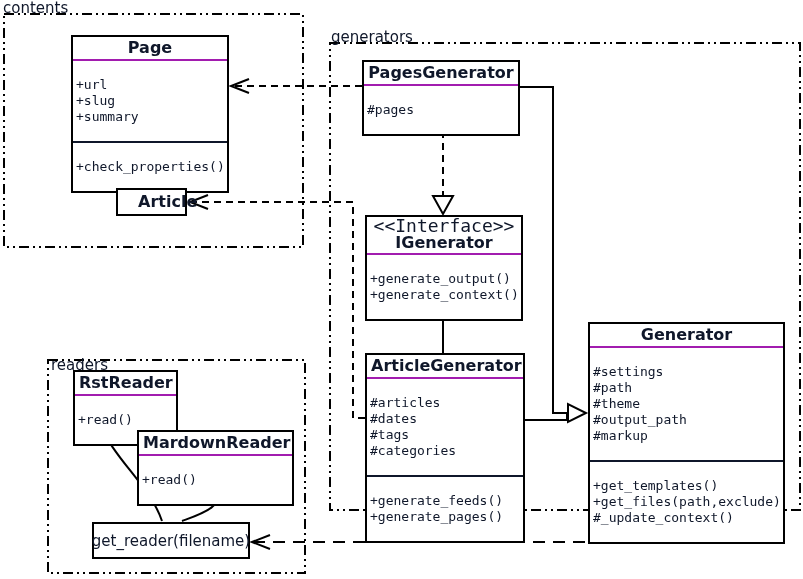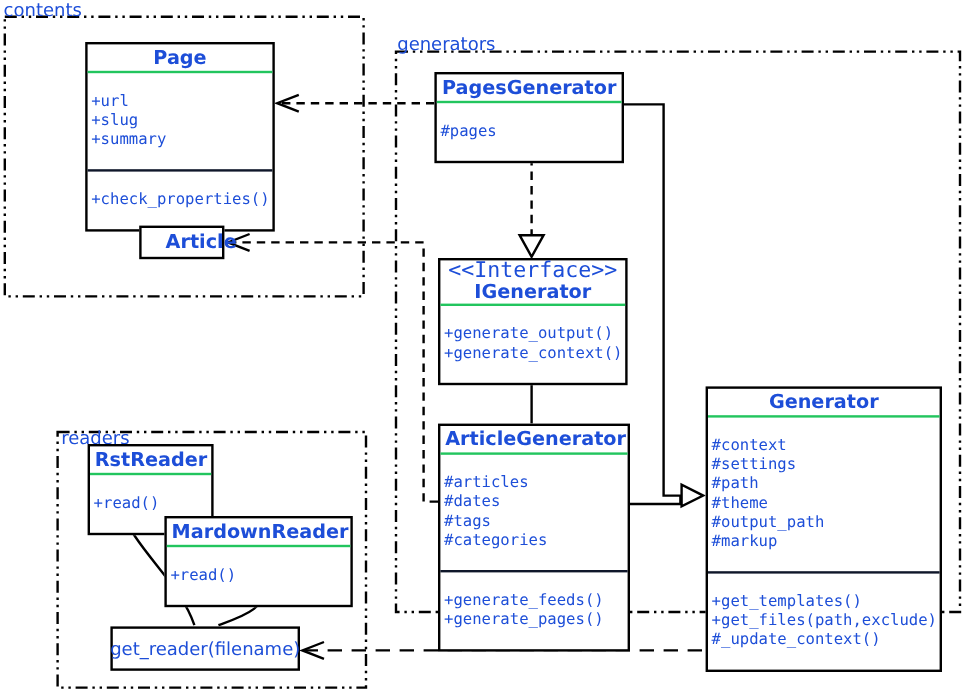--- a/index.html
+++ b/index.html
@@ -1,22 +1,22 @@
 <!DOCTYPE html>
 <html><head>
 <meta charset="utf-8">
 <style>
   html,body{margin:0;padding:0;background:#fff;}
   #canvas{position:relative;width:803px;height:579px;background:#fff;overflow:hidden;
-          font-family:"DejaVu Sans","Liberation Sans",sans-serif;color:#1d4ed8;}
+          font-family:"DejaVu Sans","Liberation Sans",sans-serif;color:#0f172a;}
   #wires{position:absolute;left:0;top:0;width:803px;height:579px;}
   .pkg-label{position:absolute;font-size:15px;line-height:16px;white-space:nowrap;}
   .uml-box{position:absolute;border:2px solid #000;background:#fff;box-sizing:border-box;}
   .uml-title{font-weight:700;font-size:16px;line-height:20px;text-align:center;padding:1px 4px;white-space:nowrap;}
-  .uml-title.divided{border-bottom:2px solid #22c55e;}
+  .uml-title.divided{border-bottom:2px solid #a21caf;}
   .stereotype{font-family:"DejaVu Sans Mono","Liberation Mono",monospace;font-weight:400;
               font-size:18px;line-height:15px;text-align:center;white-space:nowrap;}
   .uml-sec{font-family:"DejaVu Sans Mono","Liberation Mono",monospace;font-size:13px;
            line-height:16px;padding:16px 3px;white-space:pre;}
   .uml-methods{border-top:2px solid #0f172a;}
   .plain-node{display:flex;align-items:center;justify-content:center;
               font-size:15px;white-space:nowrap;}
 </style>
 </head>
 <body>
@@ -87,21 +87,21 @@
   </div>
 
   <div class="uml-box" style="left:365px;top:353px;width:160px;">
     <div class="uml-title divided">ArticleGenerator</div>
     <div class="uml-sec"><div>#articles</div><div>#dates</div><div>#tags</div><div>#categories</div></div>
     <div class="uml-sec uml-methods"><div>+generate_feeds()</div><div>+generate_pages()</div></div>
   </div>
 
   <div class="uml-box" style="left:588px;top:322px;width:197px;">
     <div class="uml-title divided">Generator</div>
-    <div class="uml-sec"><div>#context</div><div>#settings</div><div>#path</div><div>#theme</div><div>#output_path</div><div>#markup</div></div>
+    <div class="uml-sec"><div>#settings</div><div>#path</div><div>#theme</div><div>#output_path</div><div>#markup</div></div>
     <div class="uml-sec uml-methods"><div>+get_templates()</div><div>+get_files(path,exclude)</div><div>#_update_context()</div></div>
   </div>
 
   <div class="uml-box" style="left:73px;top:370px;width:105px;">
     <div class="uml-title divided">RstReader</div>
     <div class="uml-sec"><div>+read()</div></div>
   </div>
 
   <div class="uml-box" style="left:137px;top:430px;width:157px;">
     <div class="uml-title divided">MardownReader</div>

